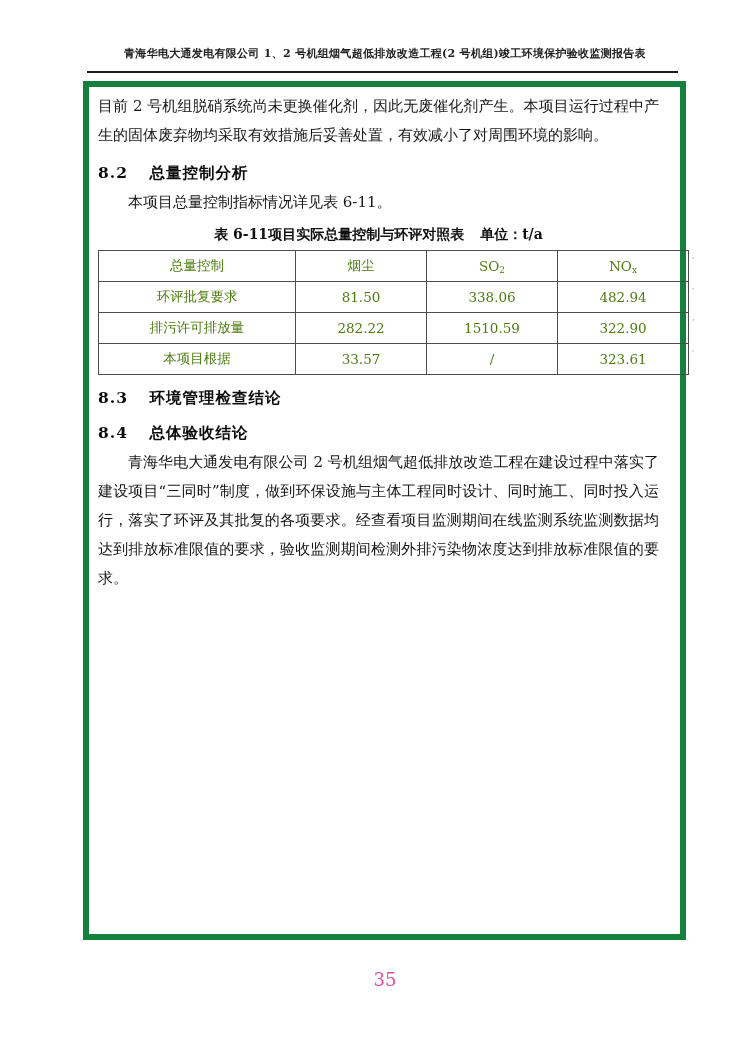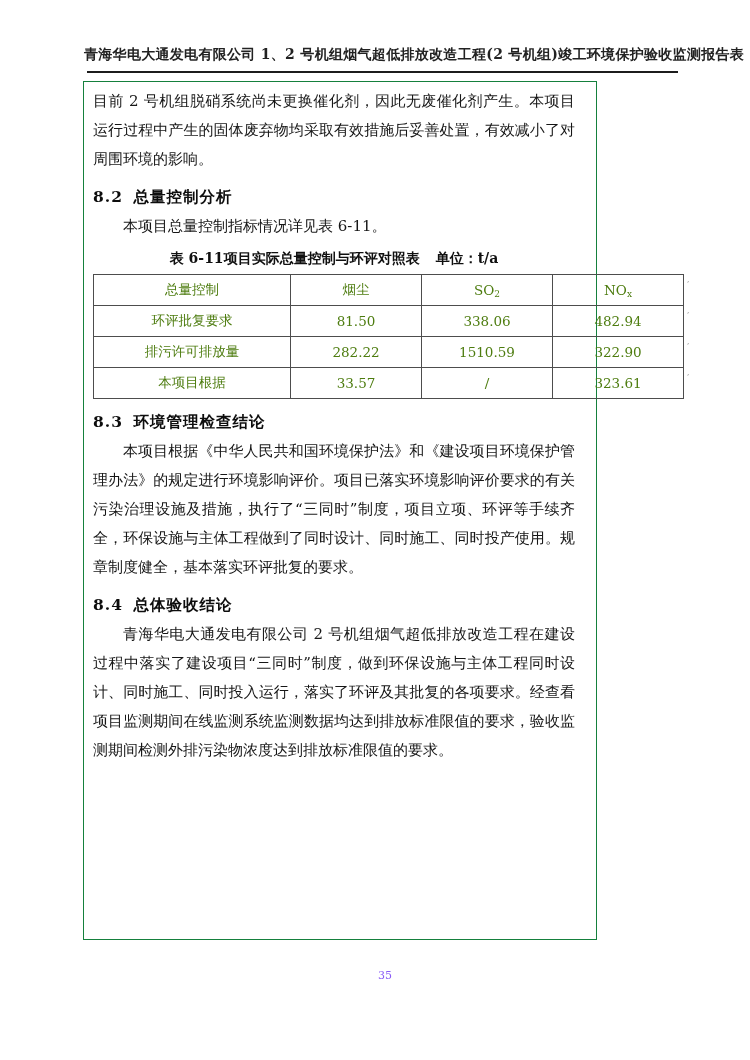--- a/index.html
+++ b/index.html
@@ -11,39 +11,39 @@
     position: relative;
     overflow: hidden;
   }
   .page { position: absolute; inset: 0; background: #ffffff; }
 
   
   .doc-title {
     position: absolute;
     top: 46px; left: 84px; width: 602px;
     text-align: center;
-    font-size: 14px;
+    font-size: 11px;
     font-weight: bold;
     color: #222222;
     letter-spacing: 0.3px;
     white-space: nowrap;
   }
   .header-rule {
     position: absolute;
     top: 71px; left: 87px; width: 591px; height: 2px;
     background: #1c1c1c;
   }
 
   
   .content-box {
     position: absolute;
     left: 83px; top: 81px;
-    width: 514px; height: 859px;
+    width: 603px; height: 859px;
     box-sizing: border-box;
-    border: 1px solid #15803d;
+    border: 6px solid #15803d;
     padding: 5px 21px 0 9px;
   }
 
   .para {
     margin: 0;
     font-size: 15px;
     line-height: 29px;
     text-align: justify;
     color: #161616;
   }
@@ -51,21 +51,21 @@
 
   .heading {
     margin: 11px 0 3px 0;
     font-size: 15.5px;
     font-weight: bold;
     color: #0d0d0d;
     line-height: 24px;
   }
   .heading .h-num {
     font-family: "DejaVu Serif", "Liberation Serif", serif;
-    margin-right: 5px;
+    margin-right: 16px;
     letter-spacing: 1px;
   }
   .heading .h-title {
     font-family: "Liberation Sans", "DejaVu Sans", sans-serif;
     letter-spacing: 1px;
   }
 
   
   .table-caption {
     margin: 9px 0 6px 0;
@@ -110,22 +110,22 @@
   .rm-1 { top: 38px; }
   .rm-2 { top: 69px; }
   .rm-3 { top: 100px; }
 
   
   .page-number {
     position: absolute;
     left: 84px; width: 602px;
     top: 969px;
     text-align: center;
-    font-size: 11px;
-    color: #8b5cf6;
+    font-size: 18px;
+    color: #ec4899;
   }
 </style>
 </head>
 <body>
 
 <div class="page">
 
   <div class="doc-title">青海华电大通发电有限公司 1、2 号机组烟气超低排放改造工程(2 号机组)竣工环境保护验收监测报告表</div>
   <div class="header-rule"></div>
 
@@ -175,21 +175,20 @@
       <span class="row-mark rm-0">ʼ</span>
       <span class="row-mark rm-1">ʼ</span>
       <span class="row-mark rm-2">ʼ</span>
       <span class="row-mark rm-3">ʼ</span>
     </div>
 
     <h2 class="heading">
       <span class="h-num">8.3</span>
       <span class="h-title">环境管理检查结论</span>
     </h2>
-    <p class="para indent">本项目根据《中华人民共和国环境保护法》和《建设项目环境保护管理办法》的规定进行环境影响评价。项目已落实环境影响评价要求的有关污染治理设施及措施，执行了“三同时”制度，项目立项、环评等手续齐全，环保设施与主体工程做到了同时设计、同时施工、同时投产使用。规章制度健全，基本落实环评批复的要求。</p>
 
     <h2 class="heading">
       <span class="h-num">8.4</span>
       <span class="h-title">总体验收结论</span>
     </h2>
     <p class="para indent">青海华电大通发电有限公司 2 号机组烟气超低排放改造工程在建设过程中落实了建设项目“三同时”制度，做到环保设施与主体工程同时设计、同时施工、同时投入运行，落实了环评及其批复的各项要求。经查看项目监测期间在线监测系统监测数据均达到排放标准限值的要求，验收监测期间检测外排污染物浓度达到排放标准限值的要求。</p>
 
   </div>
 
   <div class="page-number">35</div>

